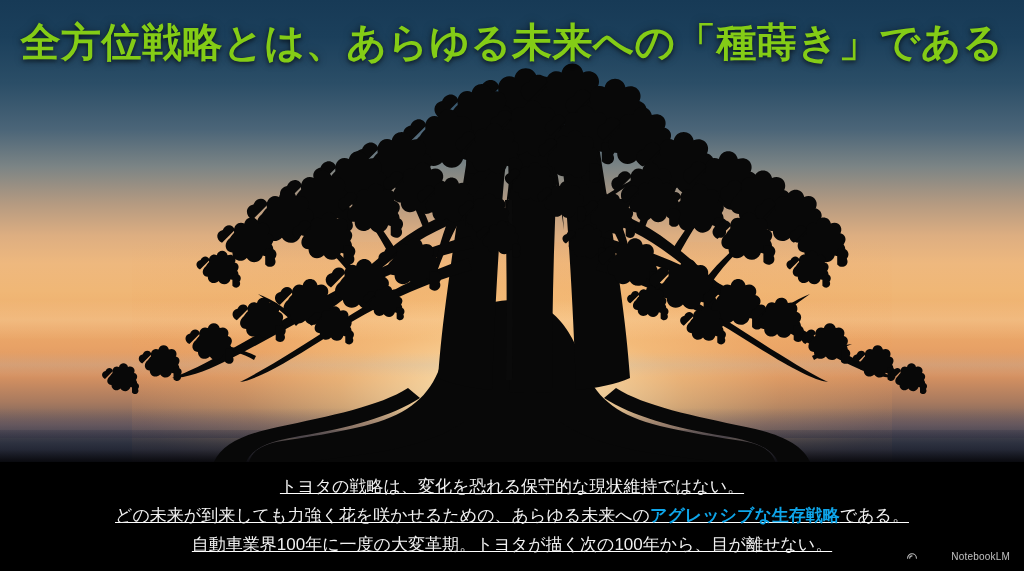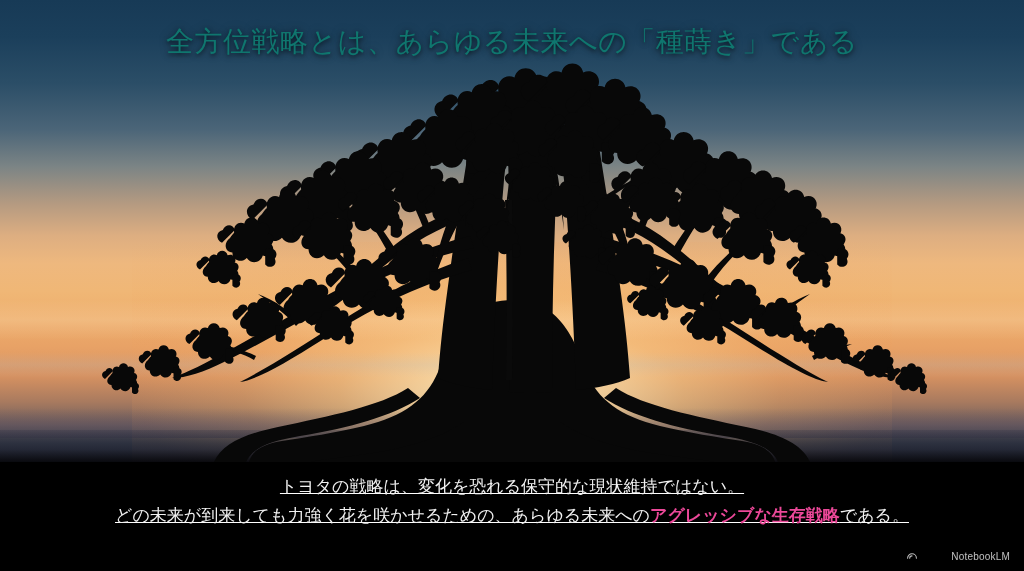--- a/index.html
+++ b/index.html
@@ -102,23 +102,23 @@
   .title-bar {
     position: absolute;
     left: 0; top: 0;
     width: 1024px;
     height: 84px;
     display: flex;
     align-items: center;
     justify-content: center;
   }
   .title-text {
-    color: #0f766e;
-    font-size: 28px;
-    font-weight: normal;
+    color: #84cc16;
+    font-size: 40px;
+    font-weight: bold;
     letter-spacing: 0.5px;
     white-space: nowrap;
     text-shadow:
       0 2px 4px rgba(0,0,0,0.55),
       0 0 10px rgba(0,0,0,0.35);
   }
 
   
   .caption {
     position: absolute;
@@ -134,21 +134,21 @@
     text-decoration: underline;
   }
   .caption-line {
     font-size: 17px;
     line-height: 29px;
     color: #f2f2f2;
     white-space: nowrap;
   }
   .caption-line b {
     font-weight: bold;
-    color: #ec4899;
+    color: #0ea5e9;
     margin-top: 12px;
   }
 
   
   .watermark {
     position: absolute;
     right: 14px;
     bottom: 9px;
     display: flex;
     align-items: center;
@@ -335,20 +335,21 @@
     </g>
   </svg>
 
   <div class="title-bar">
     <div class="title-text">全方位戦略とは、あらゆる未来への「種蒔き」である</div>
   </div>
 
   <div class="caption">
     <div class="caption-line">トヨタの戦略は、変化を恐れる保守的な現状維持ではない。</div>
     <div class="caption-line"><span>どの未来が到来しても力強く花を咲かせるための、あらゆる未来への</span><b>アグレッシブな生存戦略</b><span>である。</span></div>
+    <div class="caption-line">自動車業界100年に一度の大変革期。トヨタが描く次の100年から、目が離せない。</div>
   </div>
 
   <div class="watermark">
     <svg width="12" height="12" viewBox="0 0 24 24" aria-hidden="true">
       <path d="M3.2,16.5 C3.2,11.4 7.2,7.6 12,7.6 C16.8,7.6 20.8,11.4 20.8,16.5" fill="none" stroke="#e8e8e8" stroke-width="2.1" stroke-linecap="round"></path>
       <path d="M7.4,16.5 C7.4,13.8 9.4,11.8 12,11.8" fill="none" stroke="#e8e8e8" stroke-width="2.1" stroke-linecap="round"></path>
     </svg>
     <span class="watermark-label">NotebookLM</span>
   </div>
 

